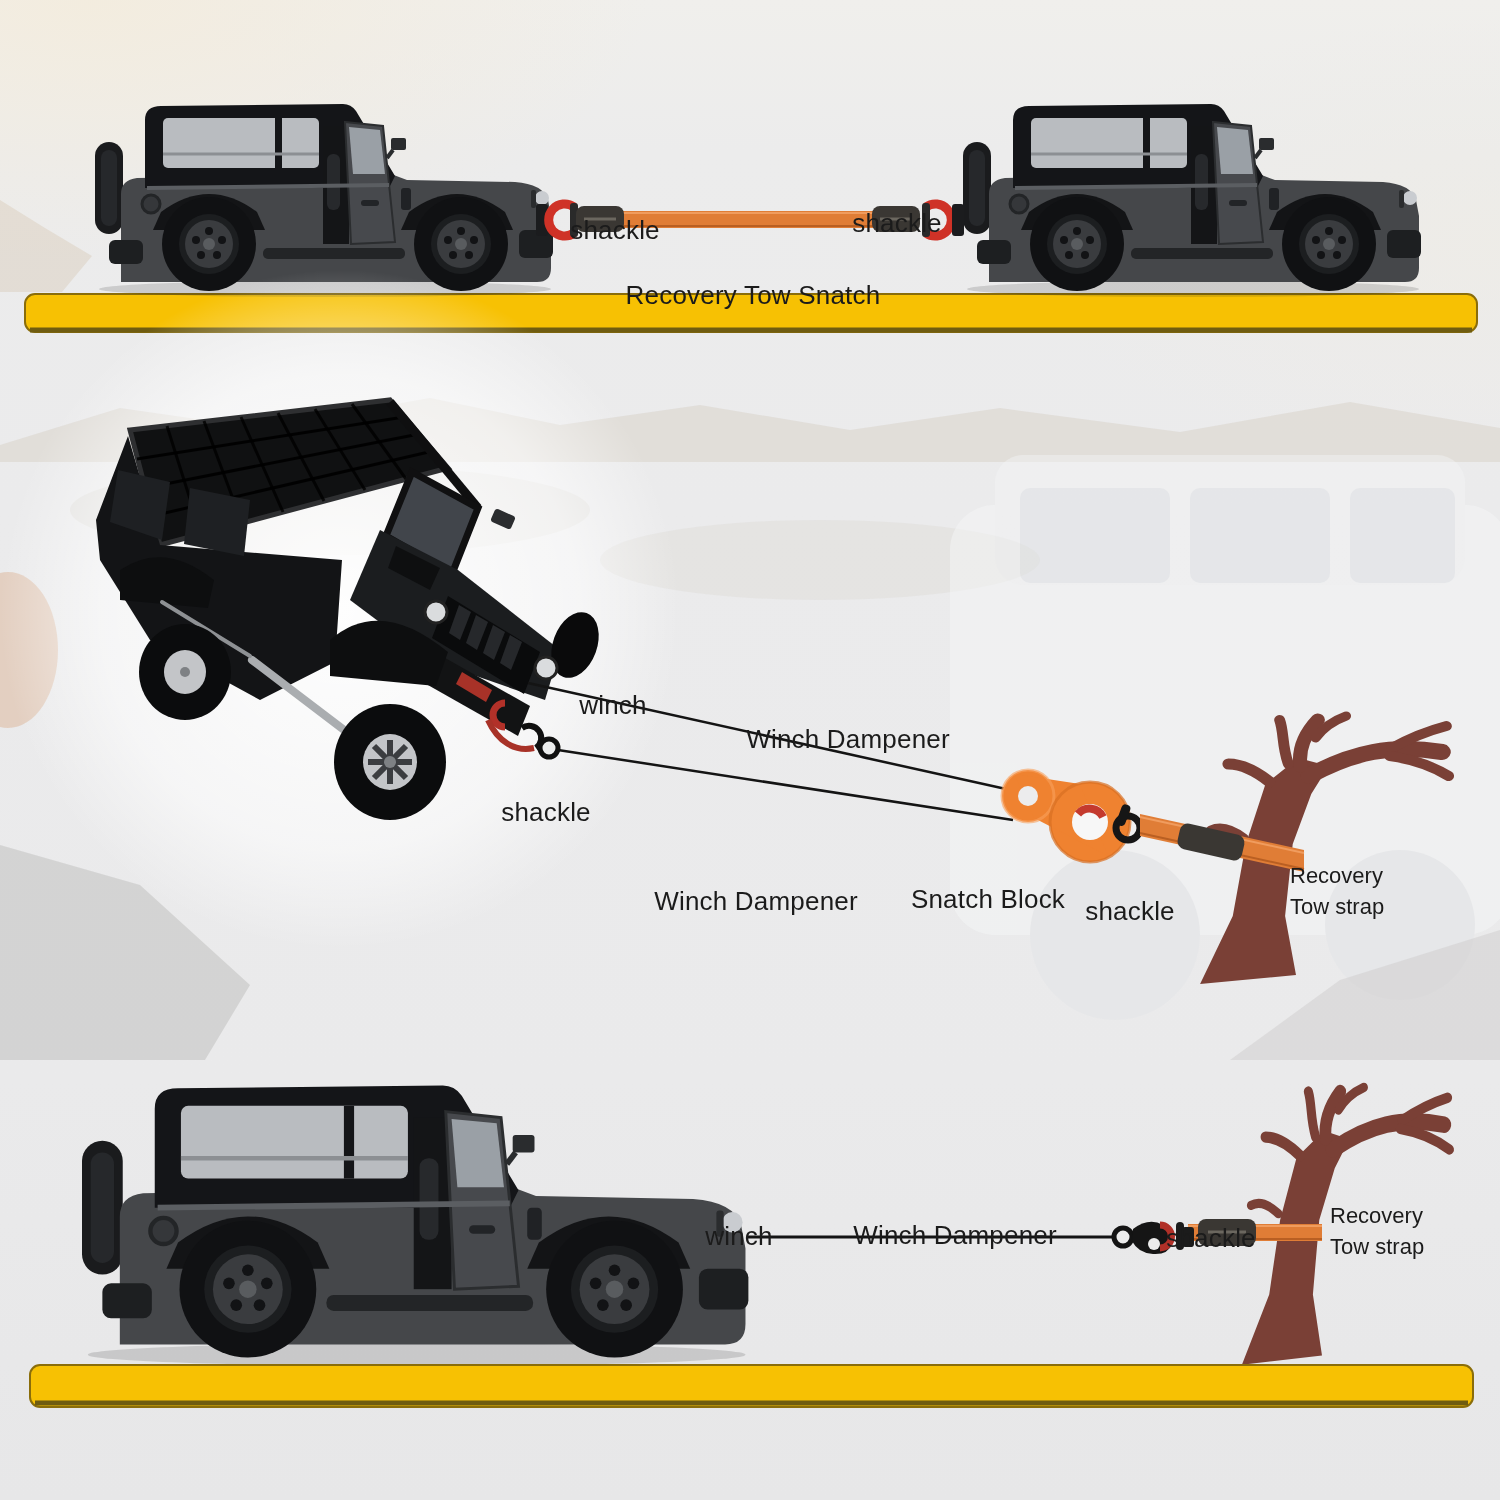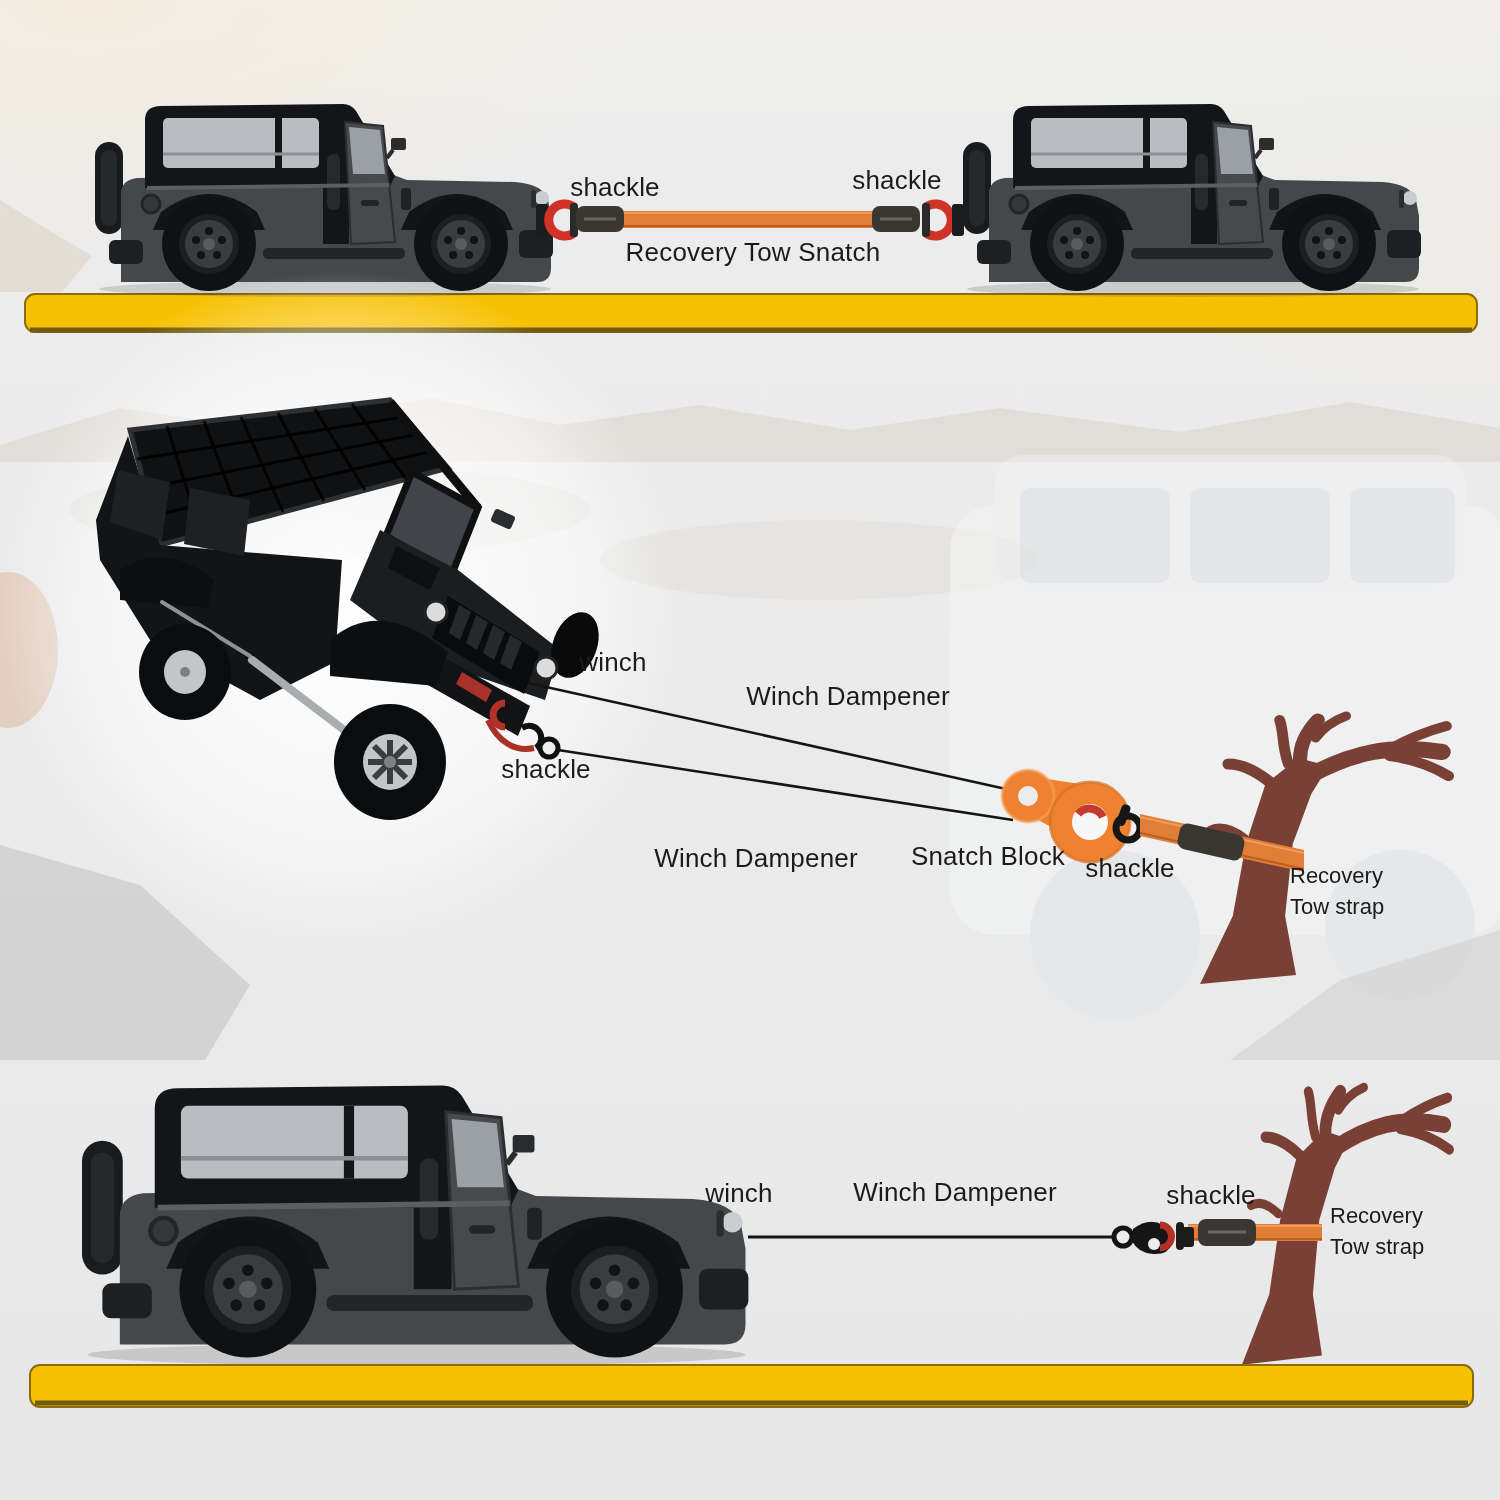--- a/index.html
+++ b/index.html
@@ -7,21 +7,21 @@
     position:relative;width:1500px;height:1500px;overflow:hidden;
     font-family:"Liberation Sans",sans-serif;
     background:
       radial-gradient(900px 420px at 6% 0%, rgba(243,236,222,0.95), rgba(243,236,222,0) 62%),
       radial-gradient(700px 320px at 100% 16%, rgba(238,236,230,0.8), rgba(238,236,230,0) 70%),
       linear-gradient(180deg,#f0efec 0%,#ececec 10%,#ebebec 34%,#eaeaeb 72%,#e7e7e8 100%);
   }
   svg{position:absolute;left:0;top:0;}
   .lbl{
     position:absolute;font-size:26px;line-height:31px;color:#1b1b1b;
-    white-space:nowrap;transform:translate(-50%,-50%);letter-spacing:.2px;
+    white-space:nowrap;transform:translate(-50%,-50%);letter-spacing:.2px;margin-top:43px;
   }
   .lbl-block{
     position:absolute;font-size:22px;line-height:31px;color:#1b1b1b;white-space:nowrap;
   }
   .lbl-block span{display:block;}
 </style>
 </head>
 <body>
 
 <div id="stage">

